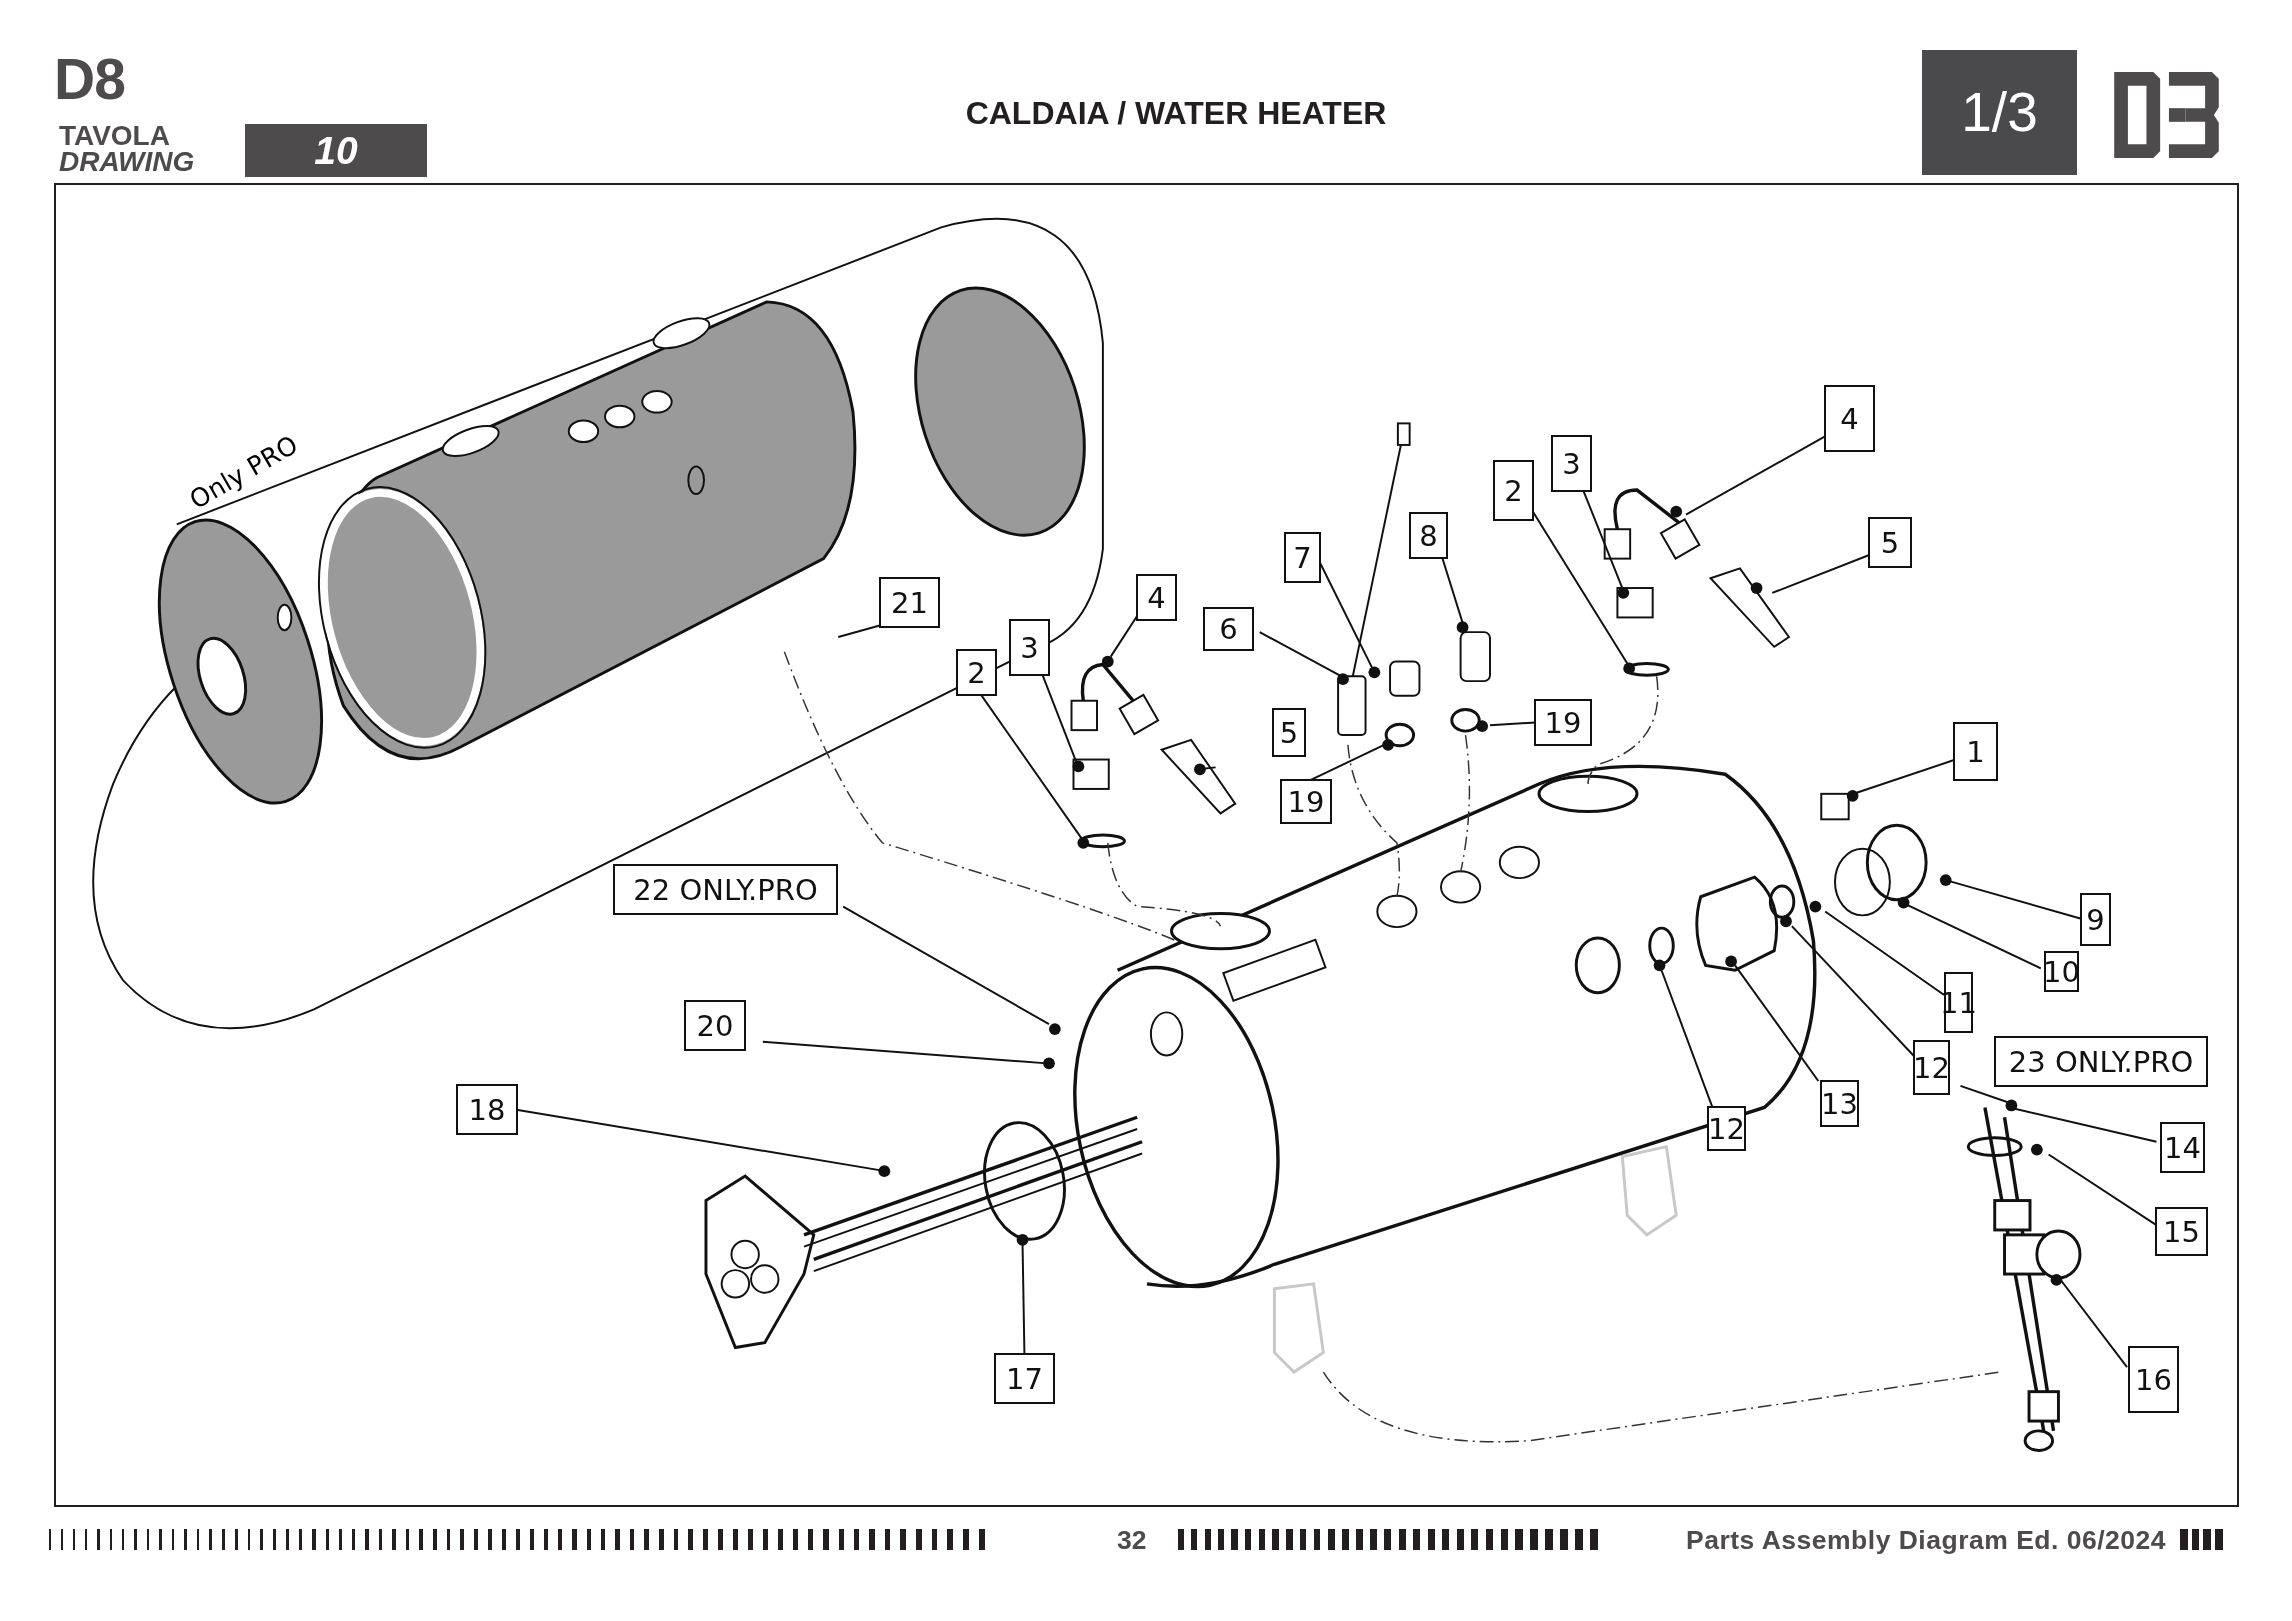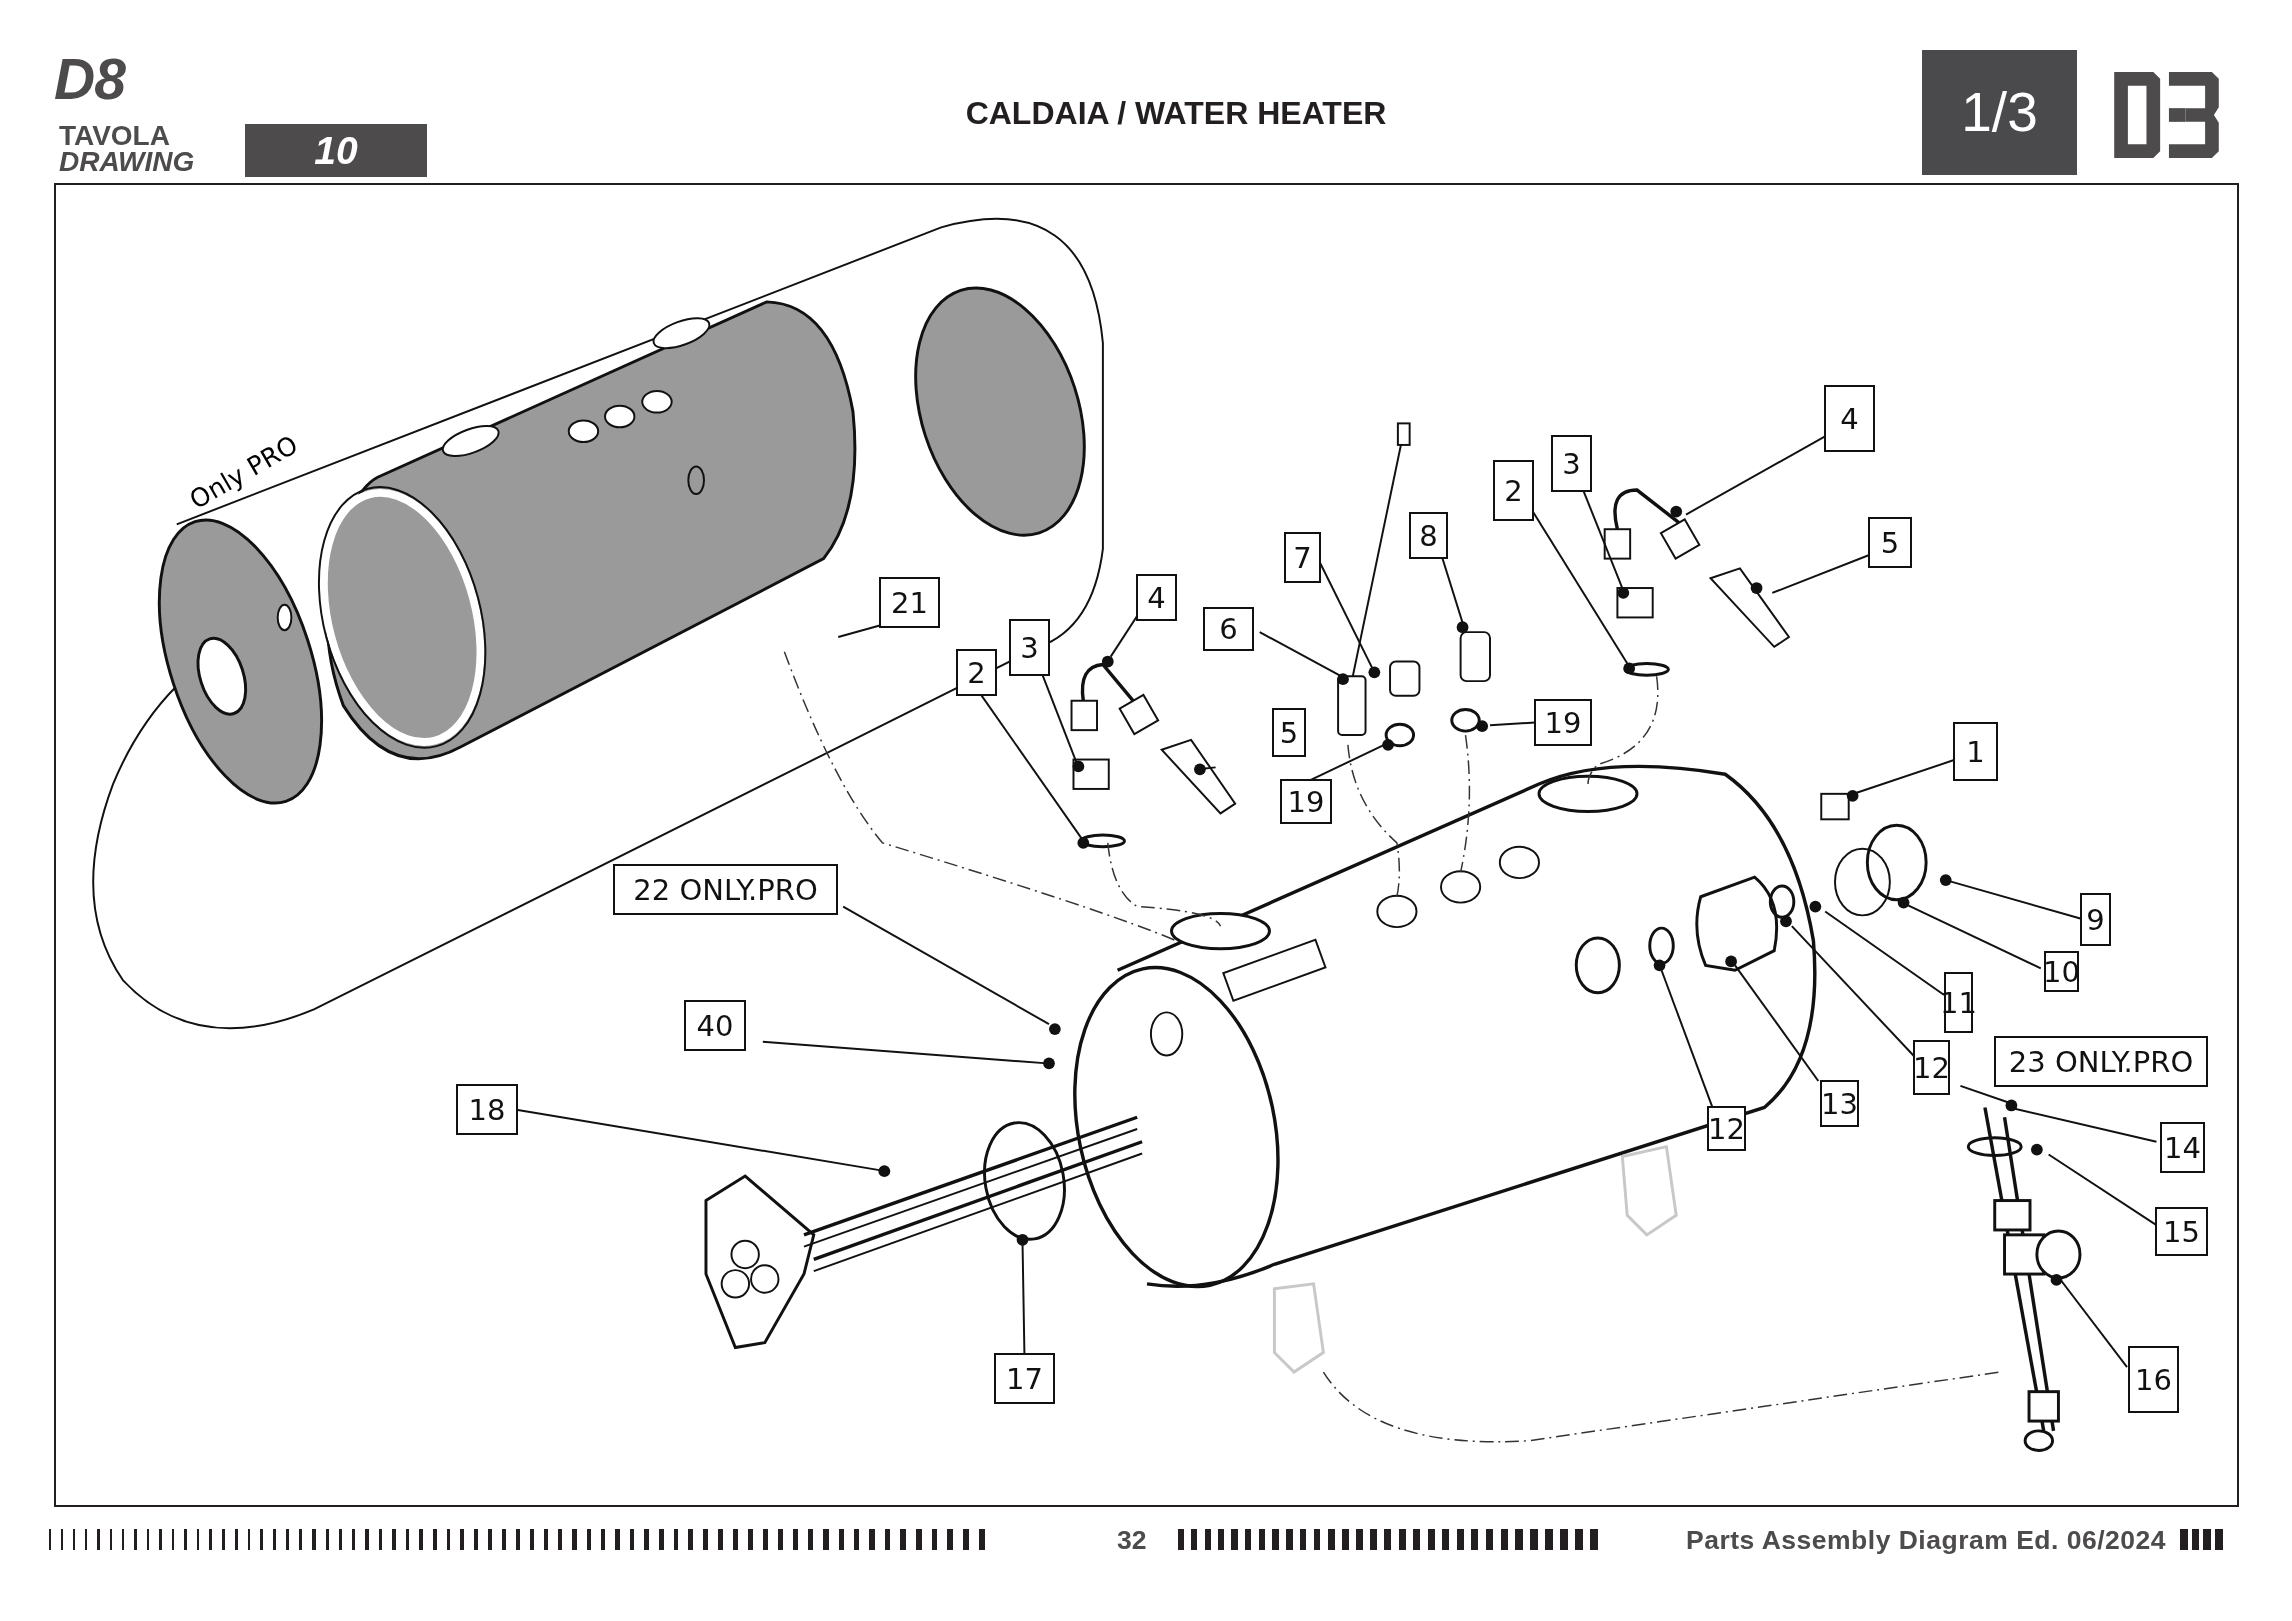--- a/index.html
+++ b/index.html
@@ -1,20 +1,20 @@
 <!DOCTYPE html>
 <html><head>
   <meta charset="utf-8">
   <style>
     html, body { margin: 0; padding: 0; background: #ffffff; }
     body { width: 2293px; height: 1621px; position: relative; overflow: hidden;
            font-family: "Liberation Sans", sans-serif; color: #231f20; }
 
     .model { position: absolute; left: 54px; top: 51px; font-size: 57px; font-weight: bold;
-             font-style: italic; color: #4d4b4c; line-height: 1; letter-spacing: -1px; }
+             color: #4d4b4c; line-height: 1; letter-spacing: -1px; }
     .tavola { position: absolute; left: 59px; top: 123px; font-size: 28px; font-weight: bold;
               color: #4d4b4c; line-height: 25.5px; }
     .tavola .drawing { font-style: italic; display: block; }
     .drawing-no { position: absolute; left: 245px; top: 124px; width: 182px; height: 53px;
                   background: #4d4b4c; color: #fff; font-size: 39px; font-weight: bold; font-style: italic;
                   text-align: center; line-height: 53px; }
     .title { position: absolute; left: 882px; top: 95px; width: 588px; text-align: center;
              font-size: 32px; font-weight: bold; color: #231f20; }
     .sheet { position: absolute; left: 1922px; top: 50px; width: 155px; height: 125px;
              background: #4a4a4c; color: #fff; font-size: 55px; text-align: center; line-height: 125px; }
@@ -247,21 +247,21 @@
 <div class="callout" style="left:1913px;top:1040px;width:37px;height:55px;">12</div>
 <div class="callout" style="left:1707px;top:1106px;width:39px;height:45px;">12</div>
 <div class="callout" style="left:1820px;top:1080px;width:39px;height:47px;text-align:center;">13</div>
 <div class="callout" style="left:2160px;top:1122px;width:45px;height:51px;">14</div>
 <div class="callout" style="left:2155px;top:1207px;width:53px;height:49px;">15</div>
 <div class="callout" style="left:2128px;top:1346px;width:51px;height:67px;">16</div>
 <div class="callout" style="left:994px;top:1353px;width:61px;height:51px;">17</div>
 <div class="callout" style="left:456px;top:1084px;width:62px;height:51px;">18</div>
 <div class="callout" style="left:1280px;top:779px;width:52px;height:45px;">19</div>
 <div class="callout" style="left:1534px;top:699px;width:58px;height:47px;">19</div>
-<div class="callout" style="left:684px;top:1000px;width:62px;height:51px;">40</div>
+<div class="callout" style="left:684px;top:1000px;width:62px;height:51px;">20</div>
 <div class="callout" style="left:879px;top:577px;width:61px;height:51px;">21</div>
 <div class="callout" style="left:613px;top:864px;width:225px;height:51px;">22 ONLY.PRO</div>
 <div class="callout" style="left:1994px;top:1036px;width:214px;height:51px;">23 ONLY.PRO</div>
 
 <div class="footer">
   <div class="bars" id="bars-left" style="left:0px;">
       <span class="bar" style="width: 2px; margin-right: 10px;"></span>
       <span class="bar" style="width: 2.1px; margin-right: 10px;"></span>
       <span class="bar" style="width: 2.1px; margin-right: 10px;"></span>
       <span class="bar" style="width: 2.2px; margin-right: 10px;"></span>

